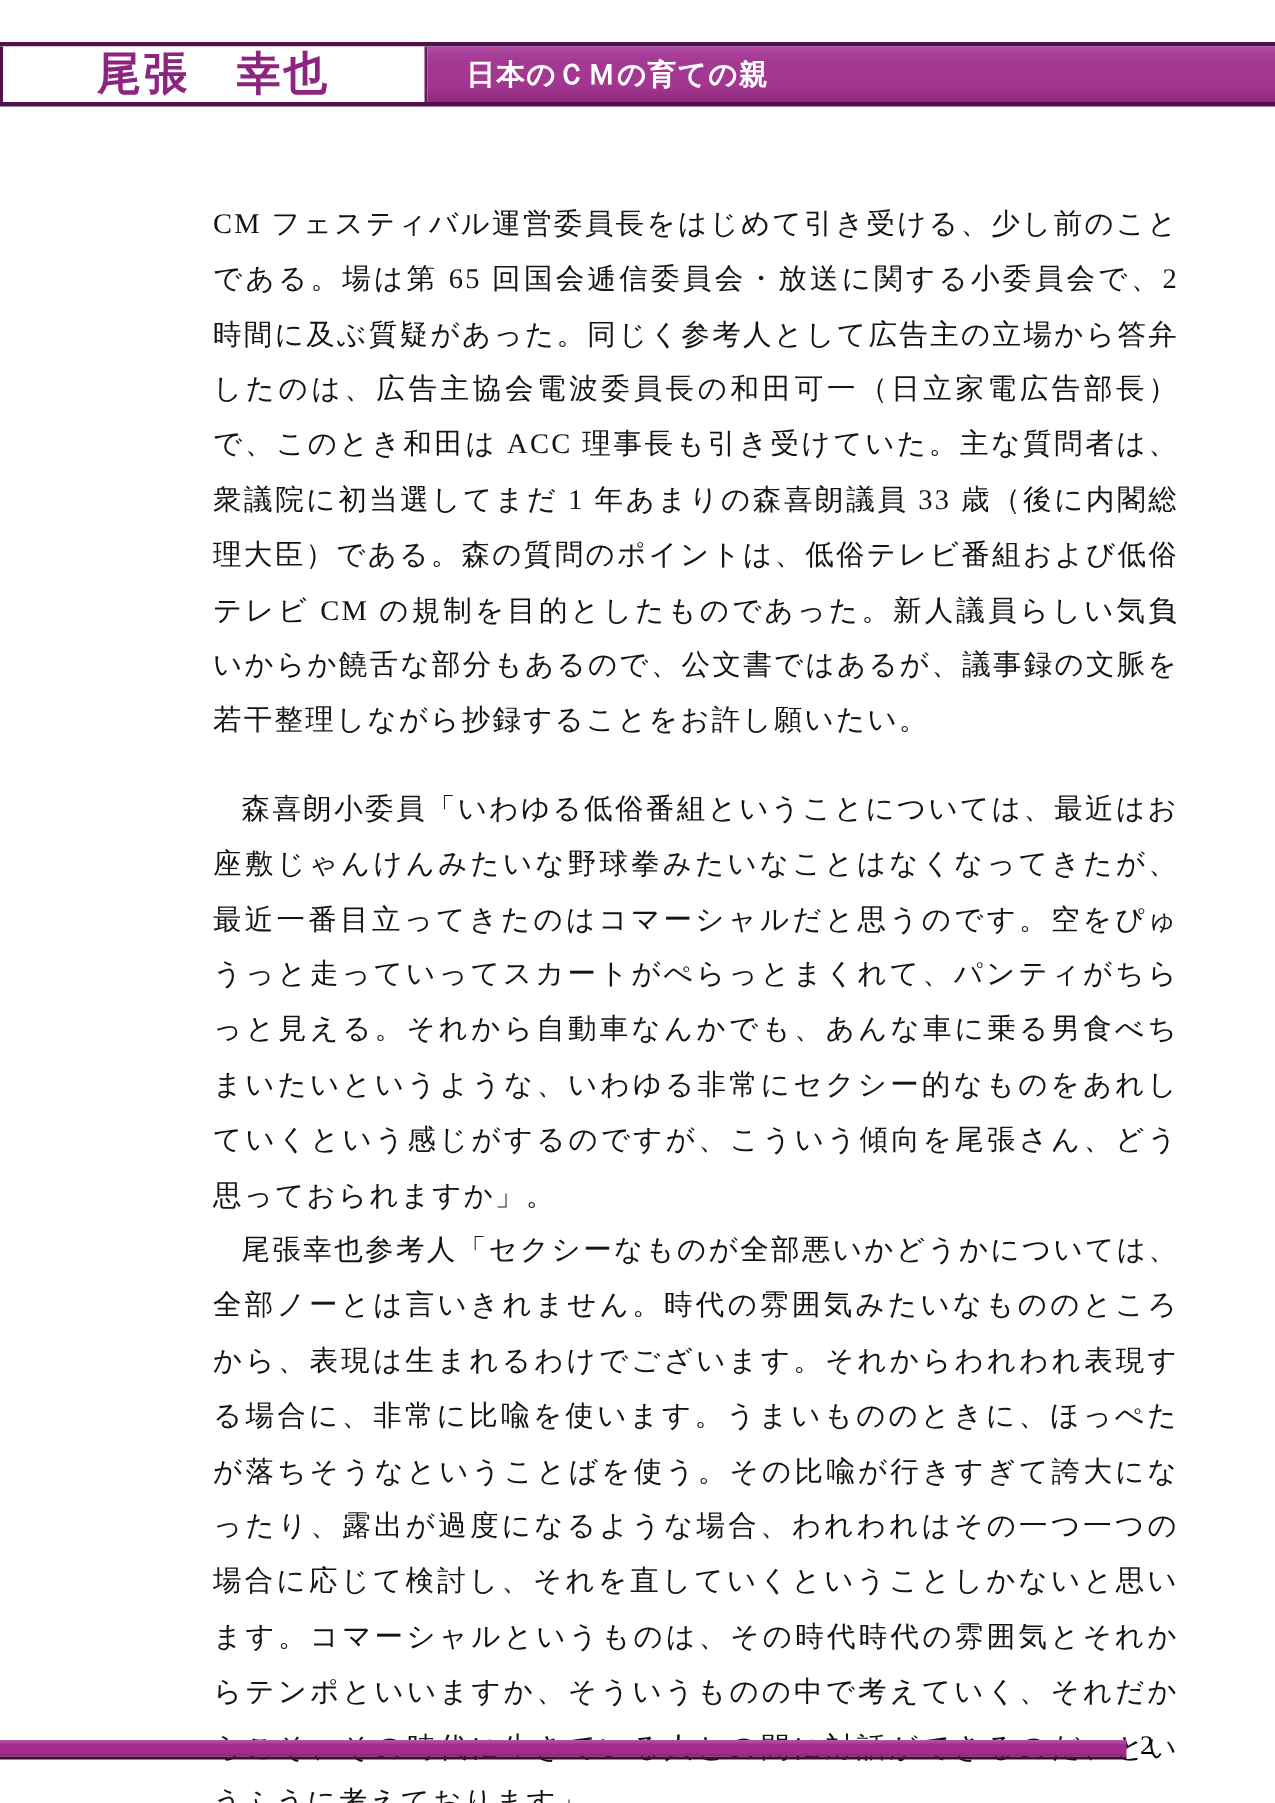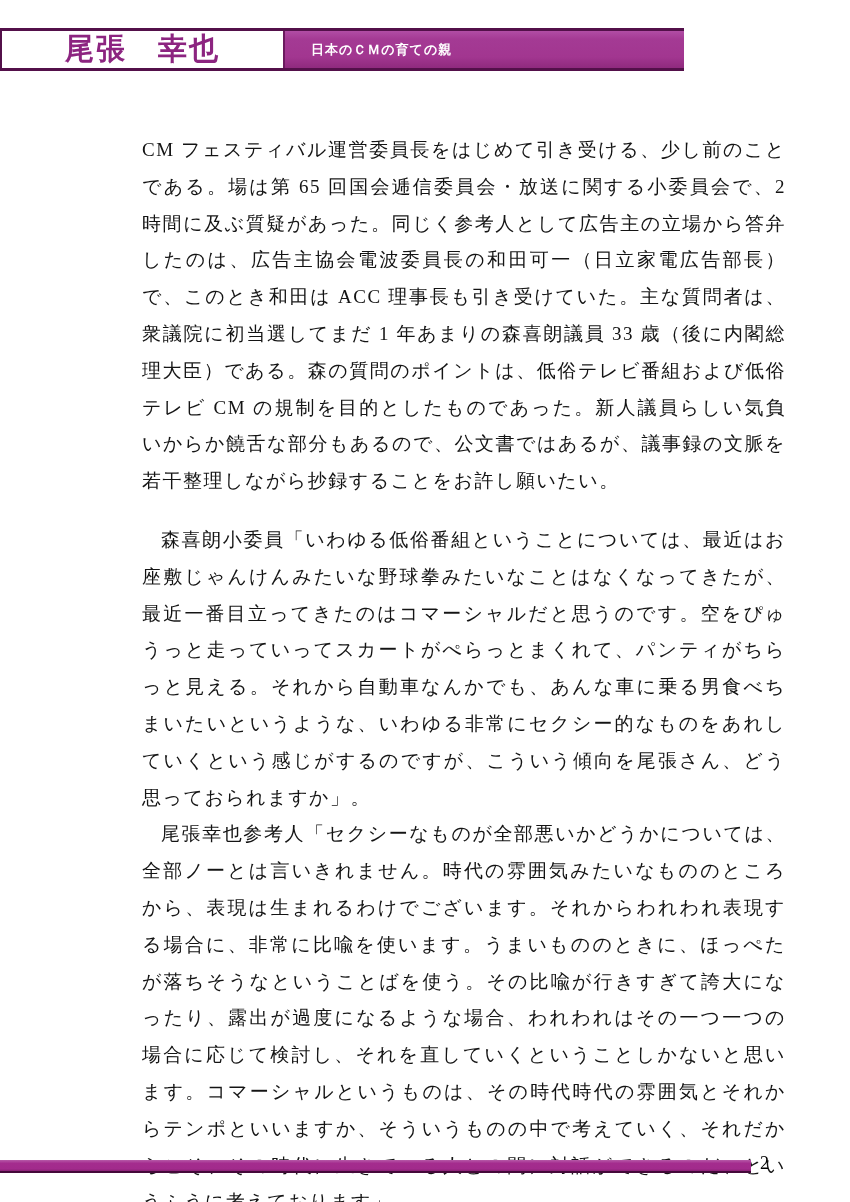--- a/index.html
+++ b/index.html
@@ -14,21 +14,21 @@
     background: #ffffff;
     overflow: hidden;
     font-family: "Liberation Serif", "DejaVu Serif", serif;
   }
 
   
   .running-head {
     position: absolute;
     top: 28px;
     left: 0;
-    width: 684px;
+    width: 850px;
     height: 37px;
     border-top: 3px solid #53104a;
     border-bottom: 3px solid #53104a;
     display: flex;
     align-items: stretch;
   }
   .author-box {
     width: 281px;
     background: #ffffff;
     border-left: 2px solid #53104a;
@@ -48,21 +48,21 @@
   }
   .chapter-bar {
     flex: 1;
     background: linear-gradient(to bottom, #b14da5 0%, #a43a94 22%, #a23690 70%, #8f2a7e 100%);
     display: flex;
     align-items: center;
   }
   .chapter-title {
     color: #ffffff;
     font-weight: bold;
-    font-size: 13px;
+    font-size: 19px;
     letter-spacing: 1px;
     padding-left: 26px;
     font-family: "Liberation Sans", "DejaVu Sans", sans-serif;
     white-space: nowrap;
   }
 
   
   .body-text {
     position: absolute;
     top: 92px;

